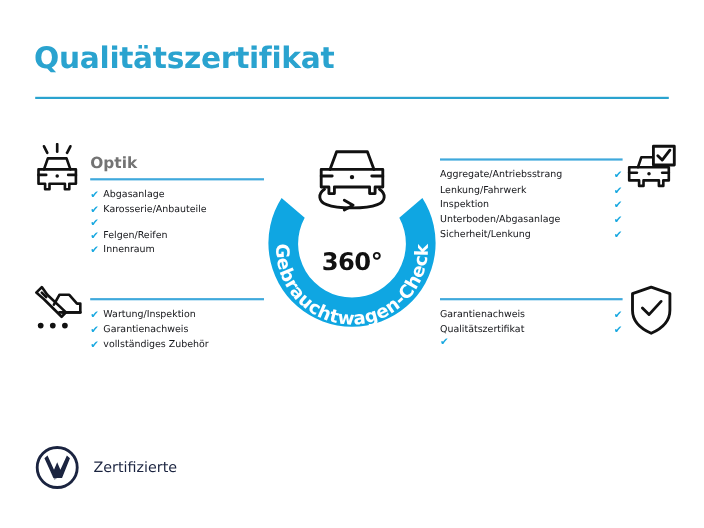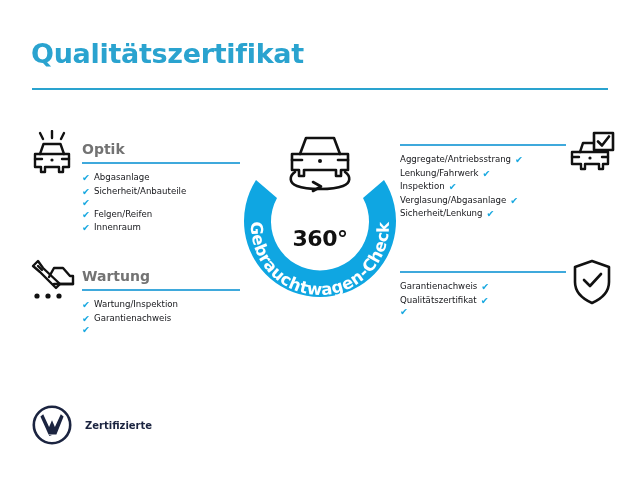--- a/index.html
+++ b/index.html
@@ -67,21 +67,21 @@
     font-size: 8.6px;
     line-height: 13.6px;
     color: #15161a;
     white-space: nowrap;
     display: flex;
     align-items: center;
     gap: 4px;
   }
   .sec-technik .sec-list li,
   .sec-garantie .sec-list li {
-    justify-content: flex-start;
+    justify-content: space-between;
   }
   .chk {
     color: #18A8E0;
     font-size: 9.5px;
     font-weight: bold;
     line-height: 1;
   }
 
   
   .icon-box {
@@ -120,22 +120,22 @@
   .footer {
     position: absolute;
     left: 32px;
     top: 405px;
     display: flex;
     align-items: center;
     gap: 13px;
   }
   .vw-logo { width: 40px; height: 40px; display: block; }
   .footer-text {
-    font-size: 10px;
-    font-weight: bold;
+    font-size: 13px;
+    font-weight: normal;
     line-height: 15px;
     color: #1B2440;
     white-space: nowrap;
   }
 </style>
 </head>
 <body>
 
 <div class="title">Qualitätszertifikat</div>
 <div class="title-rule"></div>
@@ -216,71 +216,71 @@
 <div class="section sec-optik">
   <div class="sec-head">Optik</div>
   <div class="sec-rule"></div>
   <ul class="sec-list">
     <li>
         <span class="chk">✔</span>
         <span>Abgasanlage</span>
       </li>
     <li>
         <span class="chk">✔</span>
-        <span>Sicherheit/Anbauteile</span>
+        <span>Karosserie/Anbauteile</span>
       </li>
     <li>
         <span class="chk">✔</span>
       </li>
     <li>
         <span class="chk">✔</span>
         <span>Felgen/Reifen</span>
       </li>
     <li>
         <span class="chk">✔</span>
         <span>Innenraum</span>
       </li>
   </ul>
 </div>
 
 <div class="section sec-wartung">
-  <div class="sec-head">Wartung</div>
   <div class="sec-rule"></div>
   <ul class="sec-list">
     <li>
         <span class="chk">✔</span>
         <span>Wartung/Inspektion</span>
       </li>
     <li>
         <span class="chk">✔</span>
         <span>Garantienachweis</span>
       </li>
     <li>
         <span class="chk">✔</span>
+        <span>vollständiges Zubehör</span>
       </li>
   </ul>
 </div>
 
 <div class="section sec-technik">
   <div class="sec-rule"></div>
   <ul class="sec-list">
     <li>
         <span>Aggregate/Antriebsstrang</span>
         <span class="chk">✔</span>
       </li>
     <li>
         <span>Lenkung/Fahrwerk</span>
         <span class="chk">✔</span>
       </li>
     <li>
         <span>Inspektion</span>
         <span class="chk">✔</span>
       </li>
     <li>
-        <span>Verglasung/Abgasanlage</span>
+        <span>Unterboden/Abgasanlage</span>
         <span class="chk">✔</span>
       </li>
     <li>
         <span>Sicherheit/Lenkung</span>
         <span class="chk">✔</span>
       </li>
   </ul>
 </div>
 
 <div class="section sec-garantie">

